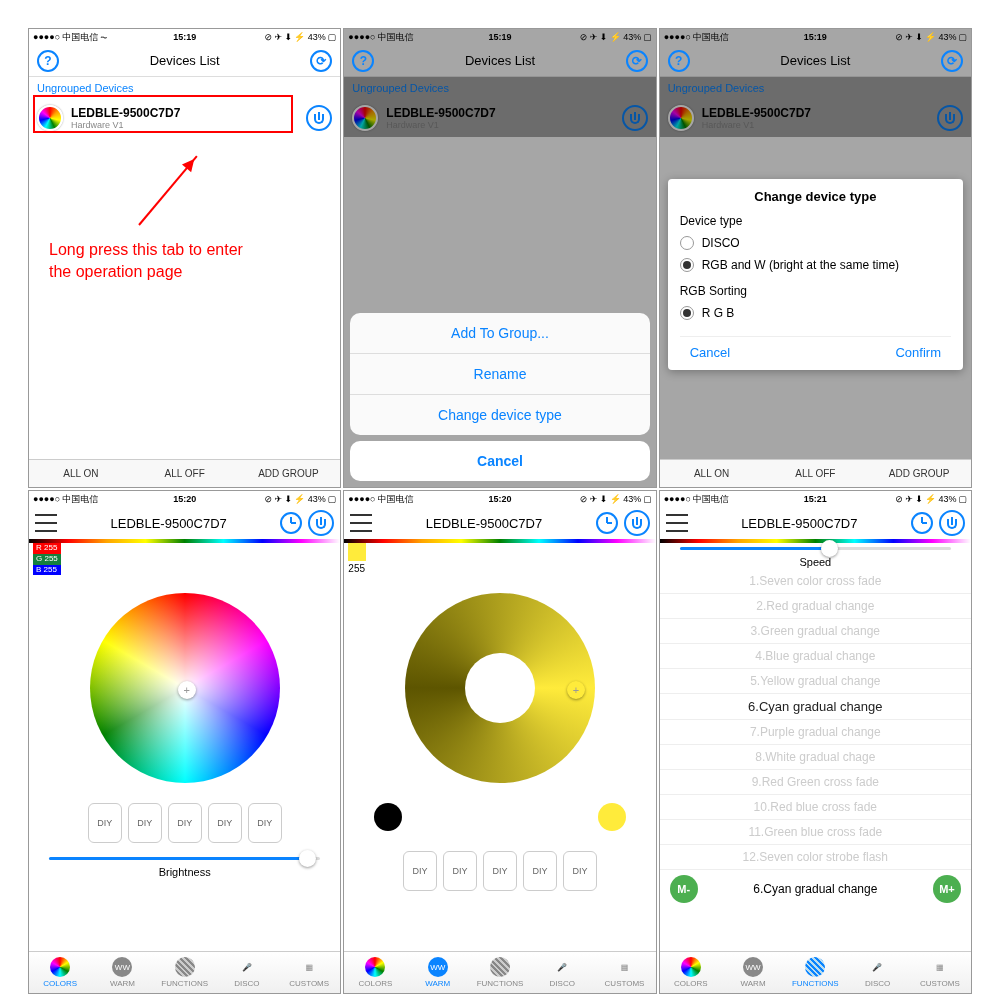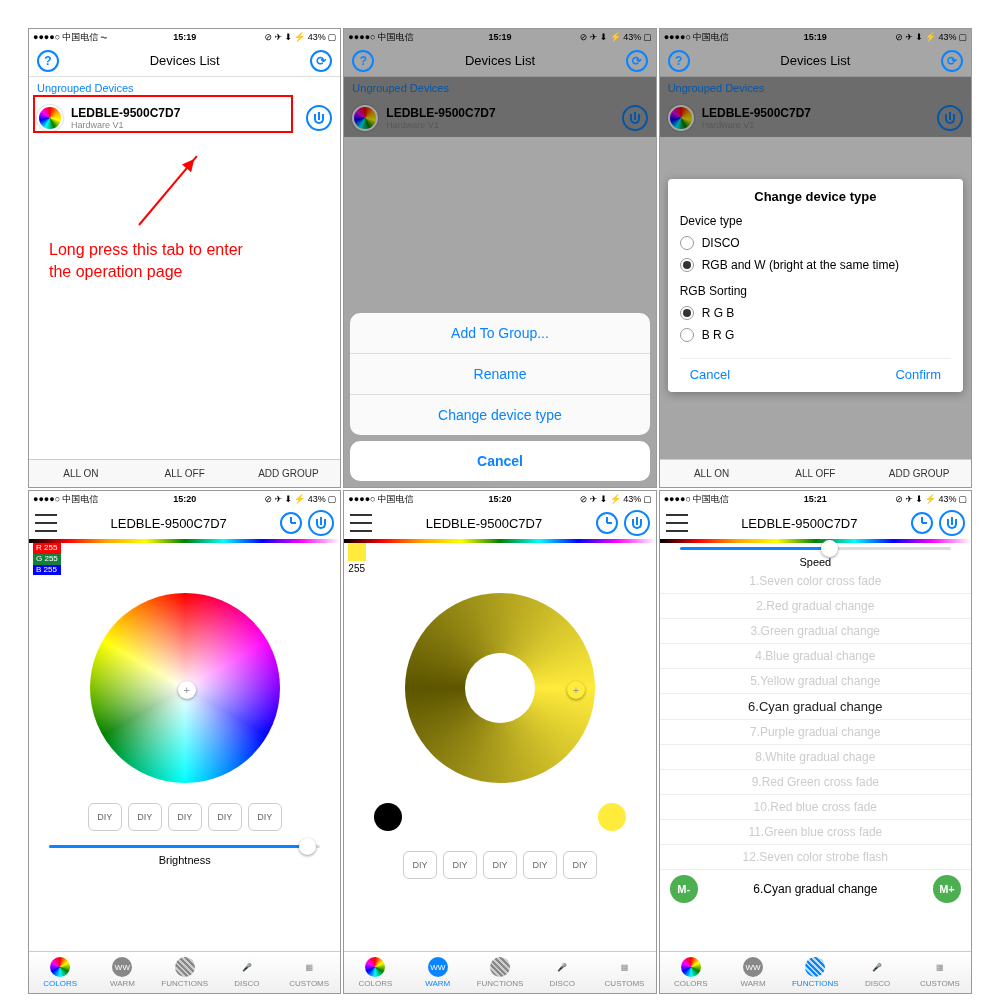--- a/index.html
+++ b/index.html
@@ -73,21 +73,21 @@
 .rgbwheel{background:conic-gradient(red,magenta,blue,cyan,green,yellow,red)}
 .rgbwheel::before{content:'';position:absolute;inset:0;border-radius:50%;background:radial-gradient(circle,#fff 0%,rgba(255,255,255,0)70%)}
 .yellowwheel{background:conic-gradient(from 90deg,#ffeb3b,#5d5500,#ffeb3b)}
 .yellowwheel::after{content:'';position:absolute;top:50%;left:50%;width:70px;height:70px;background:#fff;border-radius:50%;transform:translate(-50%,-50%)}
 .picker{position:absolute;width:18px;height:18px;border-radius:50%;background:#fff;box-shadow:0 1px 3px rgba(0,0,0,.4);display:flex;align-items:center;justify-content:center;font-size:11px;color:#999}
 
 .swatch{position:absolute;top:52px;left:4px;width:18px;height:18px}
 .swatchlbl{position:absolute;top:72px;left:4px;font-size:10px}
 
 .diyrow{display:flex;justify-content:center;gap:6px;margin-top:20px}
-.diy{width:34px;height:28px;border:1px solid #ccc;border-radius:6px;display:flex;align-items:center;justify-content:center;font-size:9px;color:#666;cursor:pointer}
+.diy{width:34px;height:40px;border:1px solid #ccc;border-radius:6px;display:flex;align-items:center;justify-content:center;font-size:9px;color:#666;cursor:pointer}
 .bigswatch{width:28px;height:28px;border-radius:50%;cursor:pointer}
 
 .slider{margin:14px 20px 6px;height:3px;background:#ddd;border-radius:2px;position:relative}
 .slider .fill{position:absolute;height:100%;background:#0a84ff;border-radius:2px}
 .slider .thumb{position:absolute;top:-7px;width:17px;height:17px;background:#fff;border-radius:50%;box-shadow:0 1px 3px rgba(0,0,0,.4);cursor:grab}
 .sliderlbl{text-align:center;font-size:11px;margin-top:4px}
 
 .tabbar{position:absolute;bottom:0;left:0;right:0;height:42px;display:flex;border-top:1px solid #ccc;background:linear-gradient(#fff,#f0f0f0)}
 .tab{flex:1;display:flex;flex-direction:column;align-items:center;justify-content:center;font-size:8px;color:#888;cursor:pointer}
 .tab.active{color:#0a84ff}
@@ -209,24 +209,20 @@
           <span>DISCO</span>
         </div>
     <div class="radio sel">
           <span class="r"></span>
           <span>RGB and W (bright at the same time)</span>
         </div>
     <div class="lbl">RGB Sorting</div>
     <div class="radio sel">
           <span class="r"></span>
           <span>R G B</span>
-        </div>
-    <div class="radio">
-          <span class="r"></span>
-          <span>B R G</span>
         </div>
     <div class="modalbtns">
       <span>Cancel</span>
       <span>Confirm</span>
     </div>
   </div>
   <div class="bottombar">
         <div class="bb">ALL ON</div>
         <div class="bb">ALL OFF</div>
         <div class="bb">ADD GROUP</div>

